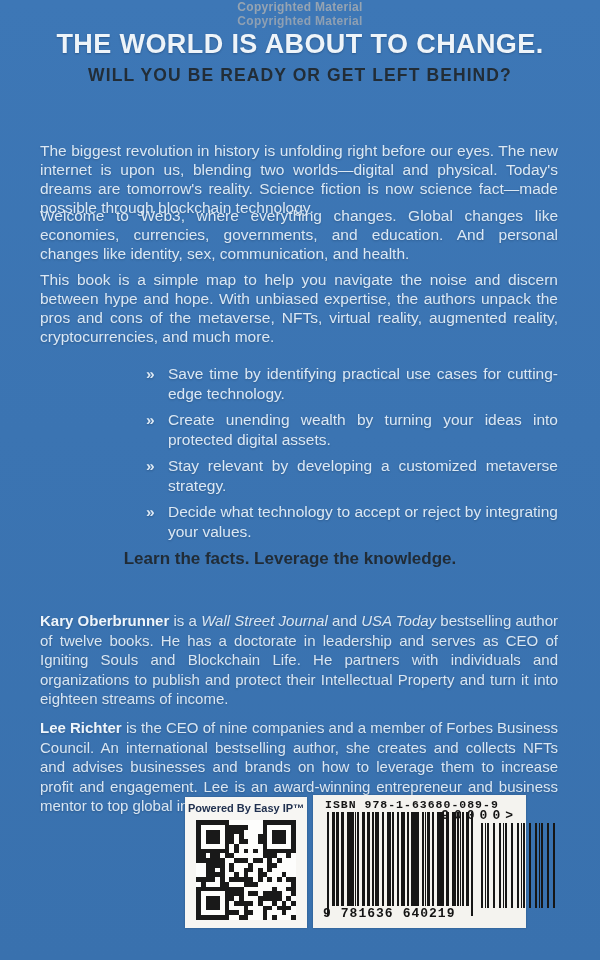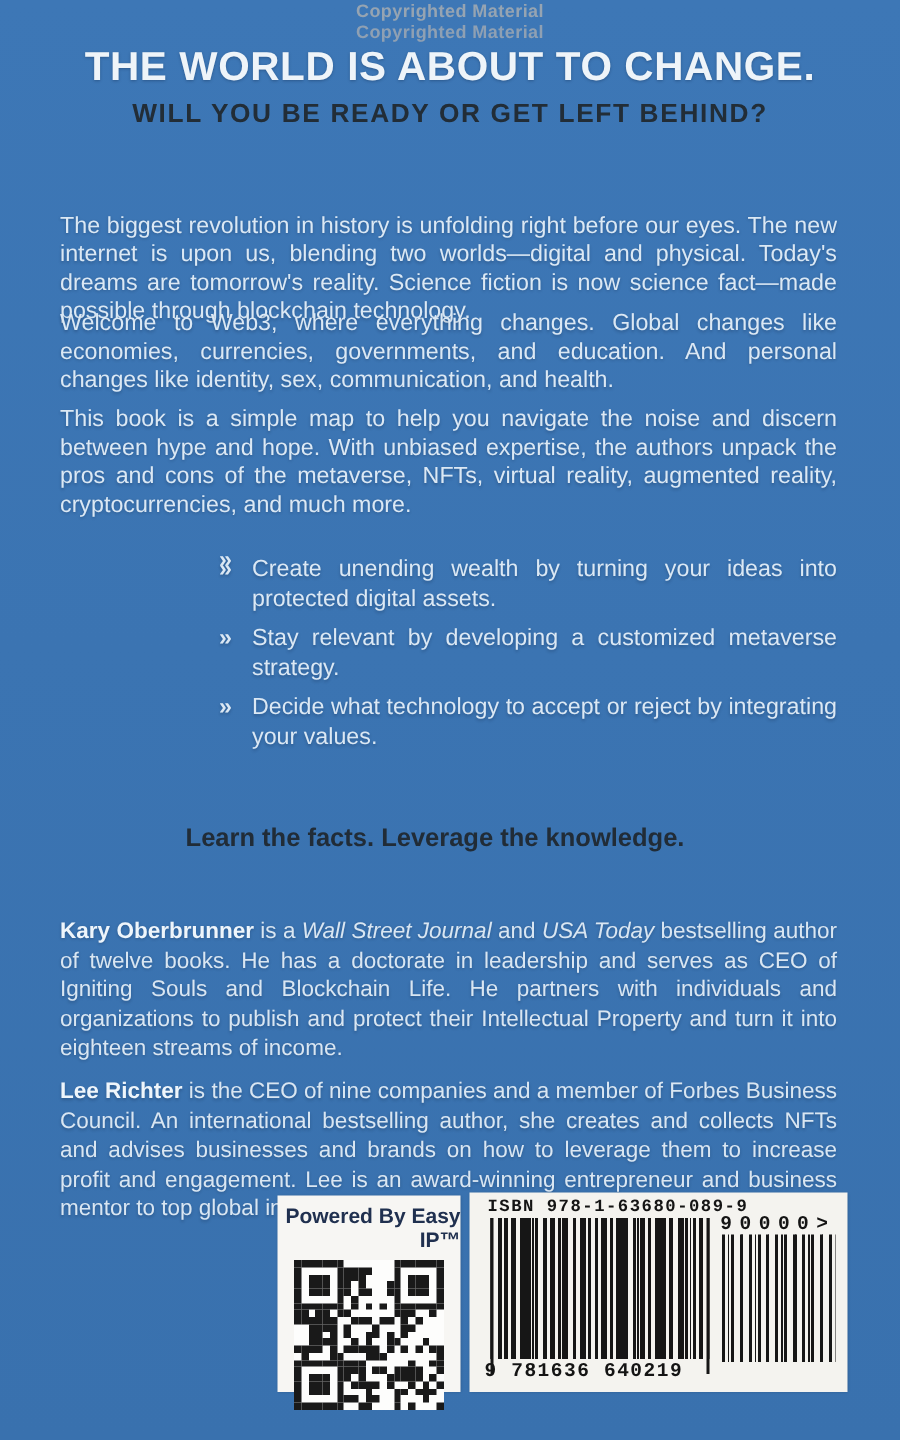--- a/index.html
+++ b/index.html
@@ -33,25 +33,25 @@
     text-shadow:0 1px 2px rgba(15,35,65,.3);}
   .bio b{color:#eef5fb;}
   .bio1{top:596px;} .bio2{top:703px;}
   .footer{position:absolute;left:0;top:795px;width:600px;height:138px;}
   .publisher{position:absolute;left:96px;top:4px;width:90px;text-align:center;}
   .publisher svg{display:block;margin:0 auto;}
   .pub-name{font-size:24px;color:#f2f6fa;letter-spacing:1px;margin-top:2px;line-height:24px;}
   .pub-sub{font-size:13px;color:#f2f6fa;letter-spacing:1.4px;line-height:15px;}
   .qr-panel{position:absolute;left:185px;top:2px;width:122px;height:131px;
     background:#f7f6f3;box-shadow:0 0 2px rgba(0,0,0,.25);}
-  .qr-label{font-size:14px;font-weight:bold;color:#20304f;text-align:right;margin-top:5px;}
+  .qr-label{font-size:11px;font-weight:bold;color:#20304f;text-align:center;margin-top:5px;}
   .qr{display:grid;grid-template-columns:repeat(21,1fr);grid-template-rows:repeat(21,1fr);
     width:100px;height:100px;margin:6px auto 0;background:#fdfdfc;}
   .qm{background:#191919;}
-  .barcode-panel{position:absolute;left:313px;top:0;width:252px;height:133px;
+  .barcode-panel{position:absolute;left:313px;top:0;width:213px;height:133px;
     background:#f4f3ef;box-shadow:0 0 2px rgba(0,0,0,.25);}
   .isbn-label{position:absolute;left:12px;top:3px;font-family:"Liberation Mono",monospace;
     font-size:11.5px;font-weight:bold;letter-spacing:1px;color:#141414;}
   .price-code{position:absolute;right:8px;top:13px;font-family:"Liberation Mono",monospace;
     font-size:13px;font-weight:bold;letter-spacing:5px;color:#141414;white-space:nowrap;}
   .bars-main{position:absolute;left:14px;top:17px;width:146px;height:94px;
     background:
       repeating-linear-gradient(90deg,#161616 0 2px,transparent 2px 5px),
       repeating-linear-gradient(90deg,#161616 0 1px,transparent 1px 7px),
       repeating-linear-gradient(90deg,transparent 0 9px,#161616 9px 12px,transparent 12px 13px);}
@@ -77,20 +77,21 @@
   <div class="abs title">THE WORLD IS ABOUT TO CHANGE.</div>
 
   <p class="abs copy p1">The biggest revolution in history is unfolding right before our eyes. The new internet is upon us, blending two worlds—digital and physical. Today's dreams are tomorrow's reality. Science fiction is now science fact—made possible through blockchain technology.</p>
   <p class="abs copy p2">Welcome to Web3, where everything changes. Global changes like economies, currencies, governments, and education. And personal changes like identity, sex, communication, and health.</p>
   <p class="abs copy p3">This book is a simple map to help you navigate the noise and discern between hype and hope. With unbiased expertise, the authors unpack the pros and cons of the metaverse, NFTs, virtual reality, augmented reality, cryptocurrencies, and much more.</p>
 
 
   <ul class="abs bullets">
     <li>
       <span class="marker">»</span>
+      <span>Save time by identifying practical use cases for cutting- edge technology.</span>
     </li>
     <li>
       <span class="marker">»</span>
       <span>Create unending wealth by turning your ideas into protected digital assets.</span>
     </li>
     <li>
       <span class="marker">»</span>
       <span>Stay relevant by developing a customized metaverse strategy.</span>
     </li>
     <li>

